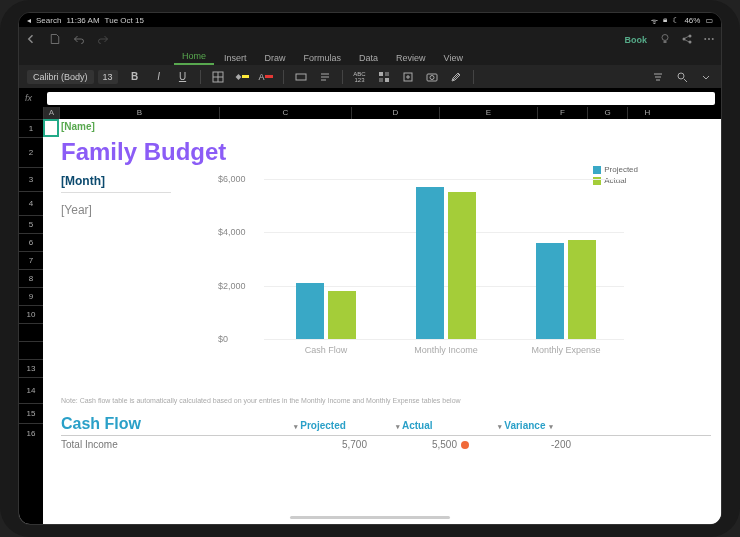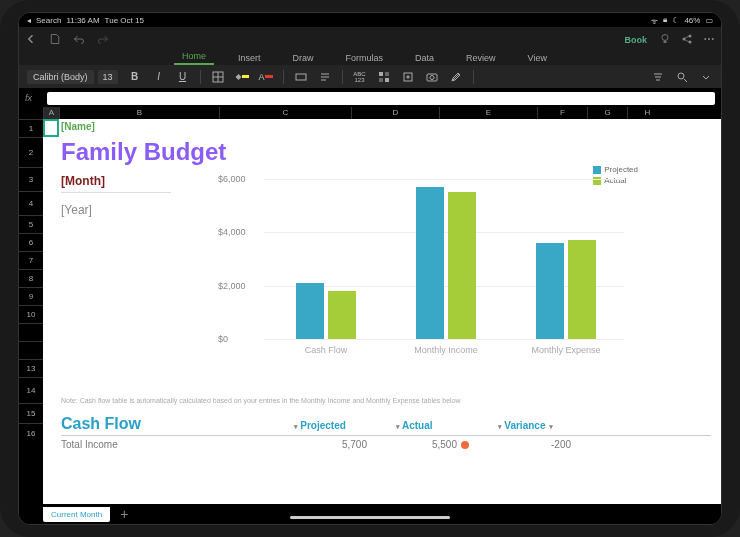--- a/index.html
+++ b/index.html
@@ -13,21 +13,21 @@
   }
   
   .ios-status { height: 14px; display: flex; justify-content: space-between; align-items: center; color: #ccc; font-size: 8px; padding: 0 8px; background: #000; }
   .ios-status .left, .ios-status .right { display: flex; gap: 5px; align-items: center; }
   
   .nav-row { height: 20px; background: #1c1c1c; display: flex; align-items: center; padding: 0 6px; gap: 12px; }
   .nav-row .title { flex: 1; text-align: right; color: #5a8; font-size: 9px; }
   .nav-row svg, .nav-row .ico { width: 12px; height: 12px; fill: #888; color: #888; }
   .nav-row .right { display: flex; gap: 10px; }
   
-  .ribbon-tabs { height: 18px; background: #1c1c1c; display: flex; align-items: flex-end; padding-left: 155px; gap: 16px; font-size: 9px; color: #aaa; }
+  .ribbon-tabs { height: 18px; background: #1c1c1c; display: flex; align-items: flex-end; padding-left: 155px; gap: 2px; font-size: 9px; color: #aaa; }
   .ribbon-tabs .tab { padding: 2px 8px; cursor: pointer; }
   .ribbon-tabs .tab.active { color: #58a84f; border-bottom: 2px solid #58a84f; }
   
   .toolbar { height: 24px; background: #252525; display: flex; align-items: center; padding: 0 8px; gap: 10px; border-bottom: 1px solid #000; }
   .toolbar .font-box { display: flex; align-items: center; gap: 4px; }
   .toolbar .font-name { background: #333; color: #ccc; font-size: 9px; padding: 2px 6px; border-radius: 2px; min-width: 58px; }
   .toolbar .font-size { background: #333; color: #ccc; font-size: 9px; padding: 2px 5px; border-radius: 2px; }
   .toolbar .btn { width: 14px; height: 14px; color: #bbb; display: flex; align-items: center; justify-content: center; font-size: 10px; cursor: pointer; }
   .toolbar .btn.bold { font-weight: bold; }
   .toolbar .btn.italic { font-style: italic; }
@@ -54,21 +54,21 @@
   
   .sheet { flex: 1; display: flex; background: #fff; overflow: hidden; }
   .row-headers { width: 24px; background: #000; color: #aaa; font-size: 8px; display: flex; flex-direction: column; }
   .row-headers .rh { border-top: 1px solid #333; text-align: center; display: flex; align-items: center; justify-content: center; }
   .cells { flex: 1; position: relative; background: #fff; color: #333; }
   .cell-a1 { position: absolute; left: 0; top: 0; width: 16px; height: 18px; border: 2px solid #2a8; background: #fff; }
   
   .doc { position: absolute; left: 18px; top: 0; right: 0; }
   .name-ph { color: #58a84f; font-size: 10px; font-weight: 600; margin-top: 2px; }
   .title { color: #8b5cf6; font-size: 24px; font-weight: 700; margin-top: 6px; }
-  .month { color: #7f1d1d; font-size: 12px; font-weight: 700; margin-top: 8px; }
+  .month { color: #0c4a6e; font-size: 12px; font-weight: 700; margin-top: 8px; }
   .year { color: #888; font-size: 12px; margin-top: 4px; border-top: 1px solid #ddd; padding-top: 10px; width: 110px; }
   
   .chart { position: absolute; left: 175px; top: 46px; width: 430px; height: 210px; }
   .chart .legend { position: absolute; right: 10px; top: 0; font-size: 8px; color: #666; }
   .chart .legend .item { display: flex; align-items: center; gap: 3px; margin-bottom: 2px; }
   .chart .legend .sw { width: 8px; height: 8px; }
   .chart .plot { position: absolute; left: 48px; top: 14px; width: 360px; height: 160px; }
   .chart .ytick { position: absolute; left: 0; font-size: 9px; color: #888; transform: translateY(-50%); }
   .chart .grid { position: absolute; left: 46px; right: 24px; height: 1px; background: #eee; }
   .chart .xlabel { position: absolute; top: 180px; font-size: 9px; color: #aaa; text-align: center; }
@@ -349,20 +349,16 @@
           <div class="row">
             <span class="lbl">Total Income</span>
             <span class="val">5,700</span>
             <span class="val"><span>5,500</span><span class="dot"></span></span>
             <span class="val">-200</span>
           </div>
         </div>
       </div>
     </div>
 
-    <div class="sheet-tabs">
-      <div class="stab">Current Month</div>
-      <div class="add">+</div>
-    </div>
 
   </div>
   <div class="home-bar"></div>
 </div>
 
 </body></html>

